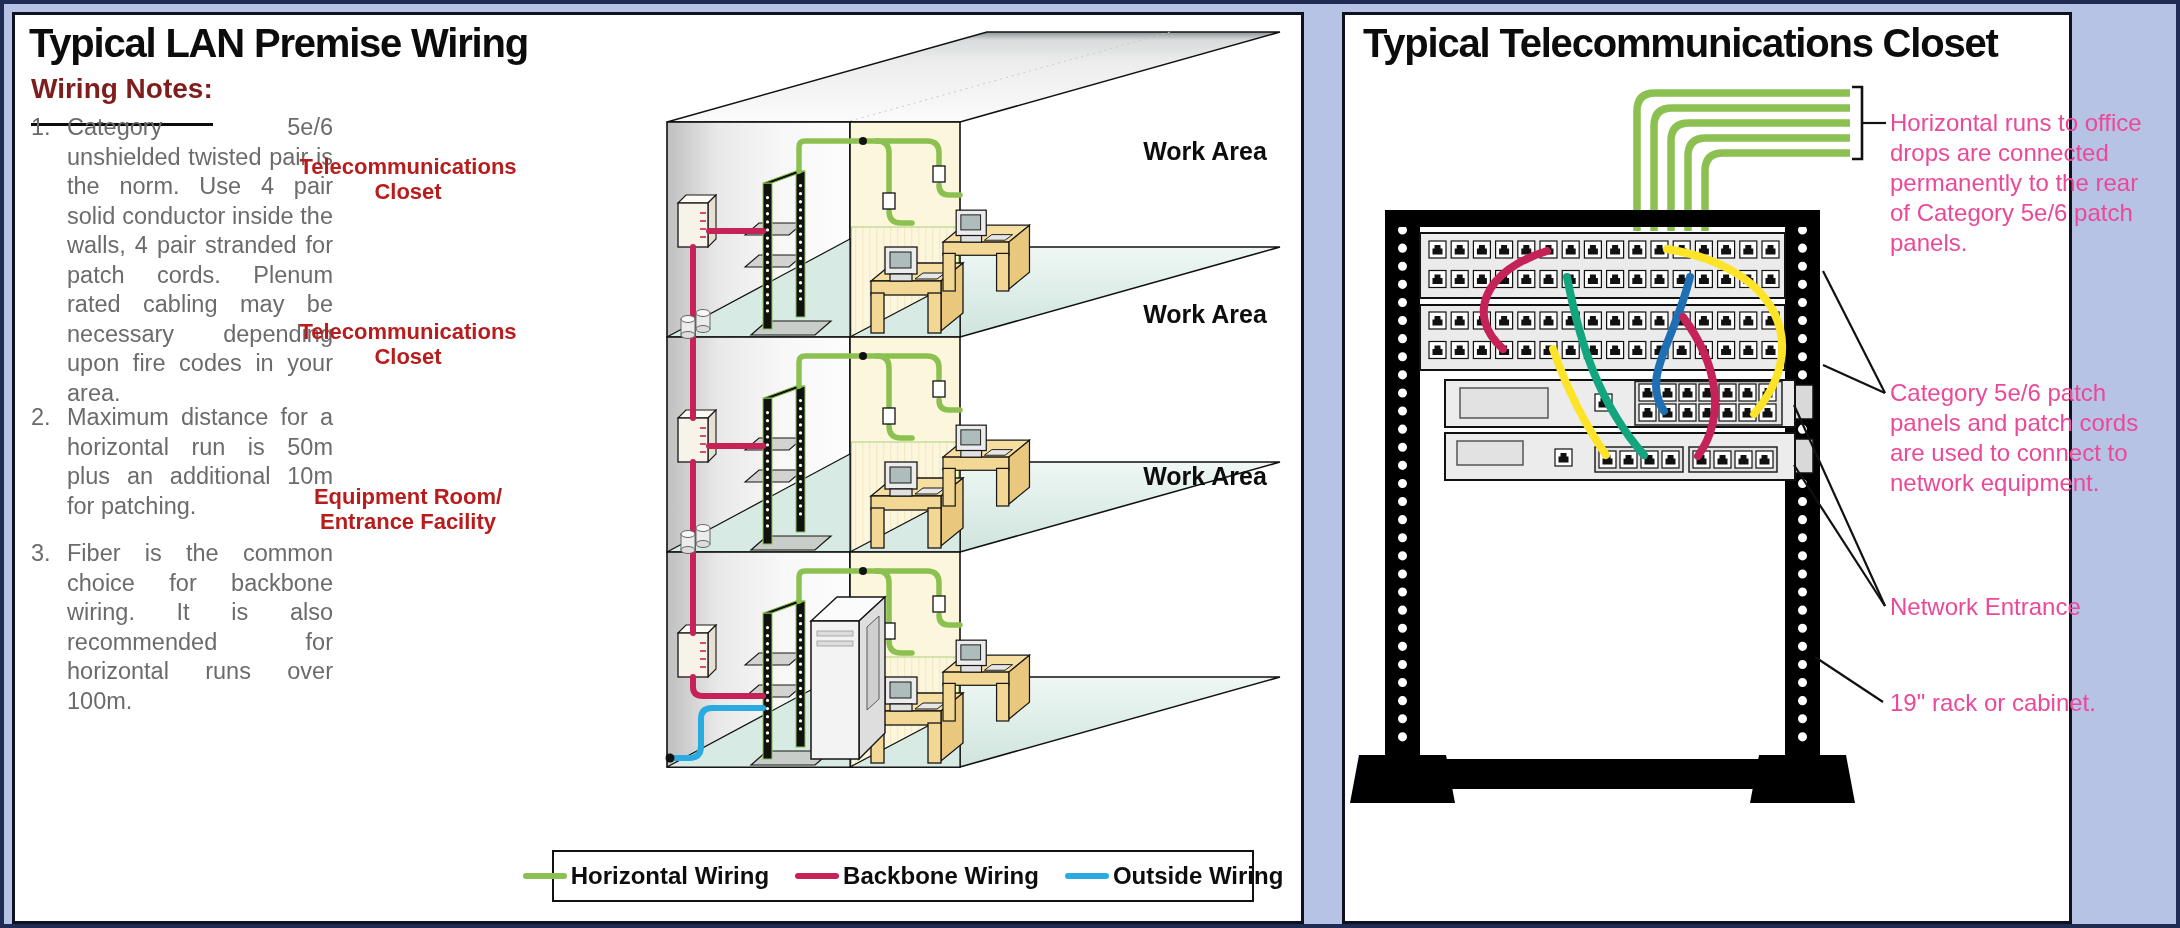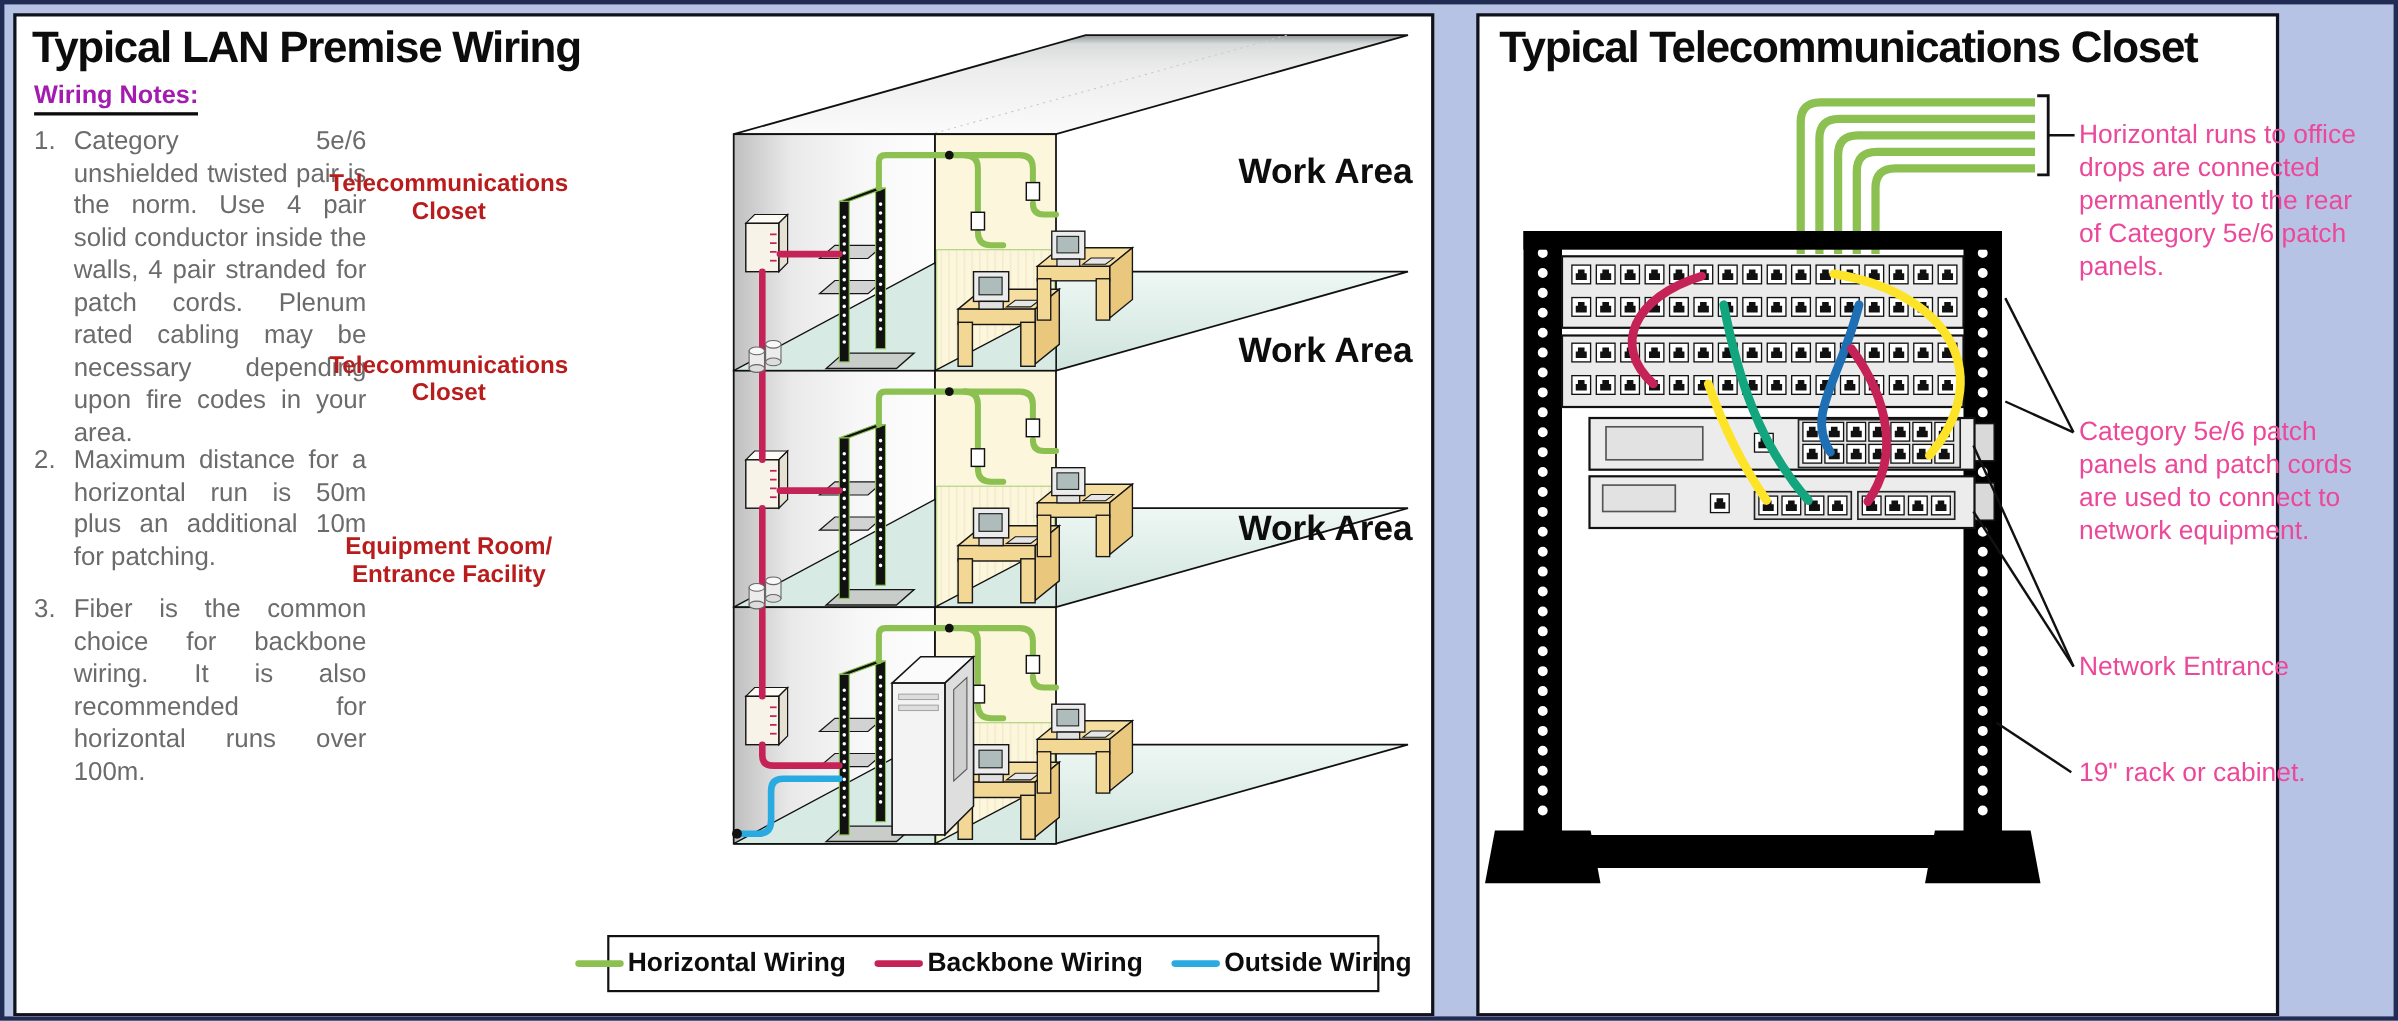--- a/index.html
+++ b/index.html
@@ -5,30 +5,30 @@
   html,body{margin:0;padding:0;background:#9aa7cf;}
   #canvas{position:relative;width:2180px;height:928px;background:#b7c3e5;
           border:4px solid #202c54;box-sizing:border-box;overflow:hidden;
           font-family:"Liberation Sans", sans-serif;}
   .panel{position:absolute;top:8px;height:912px;background:#ffffff;
          border:3px solid #0f1320;box-sizing:border-box;}
   #left-panel{left:8px;width:1292px;}
   #right-panel{left:1338px;width:730px;}
   .ptitle{position:absolute;left:14px;top:6px;font-size:40px;font-weight:bold;
           letter-spacing:-1.2px;color:#0c0c0c;white-space:nowrap;}
-  .notes-heading{position:absolute;left:16px;top:58px;font-size:23px;font-weight:bold;
-          color:#a21caf;padding-bottom:2px;border-bottom:3.5px solid #0c0c0c;}
+  .notes-heading{position:absolute;left:16px;top:58px;font-size:28px;font-weight:bold;
+          color:#7f1d1d;padding-bottom:18px;border-bottom:3.5px solid #0c0c0c;}
   .note{position:absolute;left:16px;width:302px;display:flex;color:#6b6b6b;
         font-size:23.5px;line-height:29.5px;}
   .note .n{width:36px;flex:none;}
   .note .t{flex:1;text-align:justify;}
   .flabel{position:absolute;left:268px;width:250px;text-align:center;font-weight:bold;
           font-size:22px;line-height:24.5px;color:#b91c1c;}
   .warea{position:absolute;left:1105px;width:170px;text-align:center;font-weight:bold;
-         font-size:32px;color:#0d0d0d;}
+         font-size:25px;color:#0d0d0d;}
   .legend{position:absolute;left:537px;top:835px;width:702px;height:52px;
           border:2.5px solid #111;background:#fff;display:flex;align-items:center;
           justify-content:center;gap:26px;box-sizing:border-box;}
   .lg-item{display:flex;align-items:center;gap:4px;}
   .lg-swatch{width:44px;height:5.5px;border-radius:3px;display:inline-block;}
   .lg-label{font-size:24px;font-weight:bold;color:#0d0d0d;white-space:nowrap;}
   .ann{position:absolute;width:258px;font-size:24px;line-height:30px;color:#ec4899;}
   .diagram-svg{position:absolute;left:0;top:0;}
 </style>
 </head>

